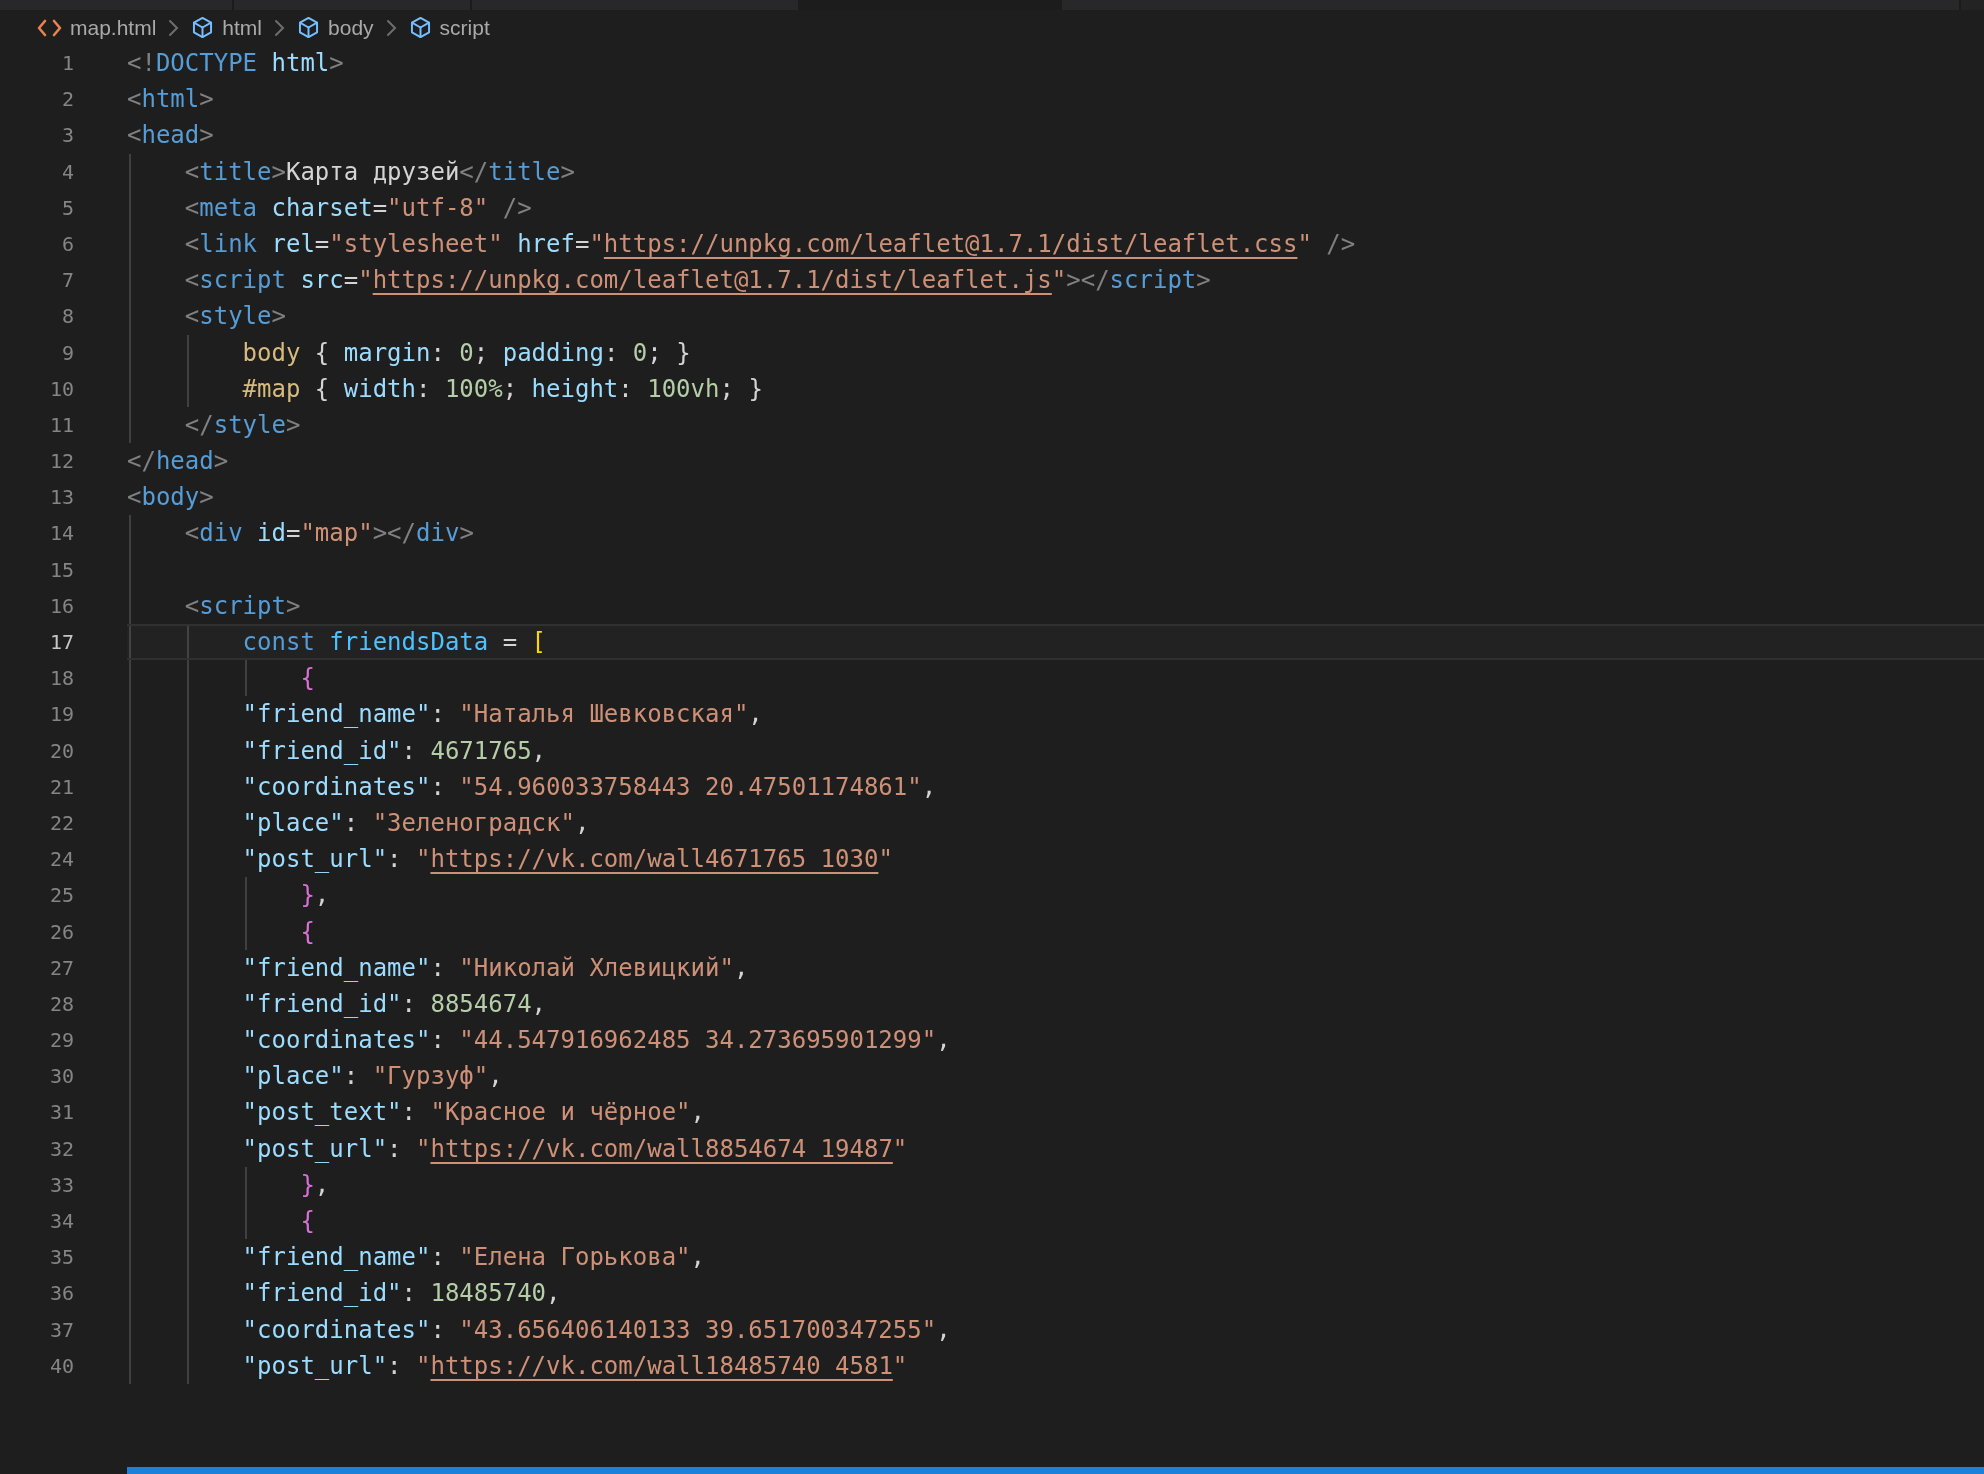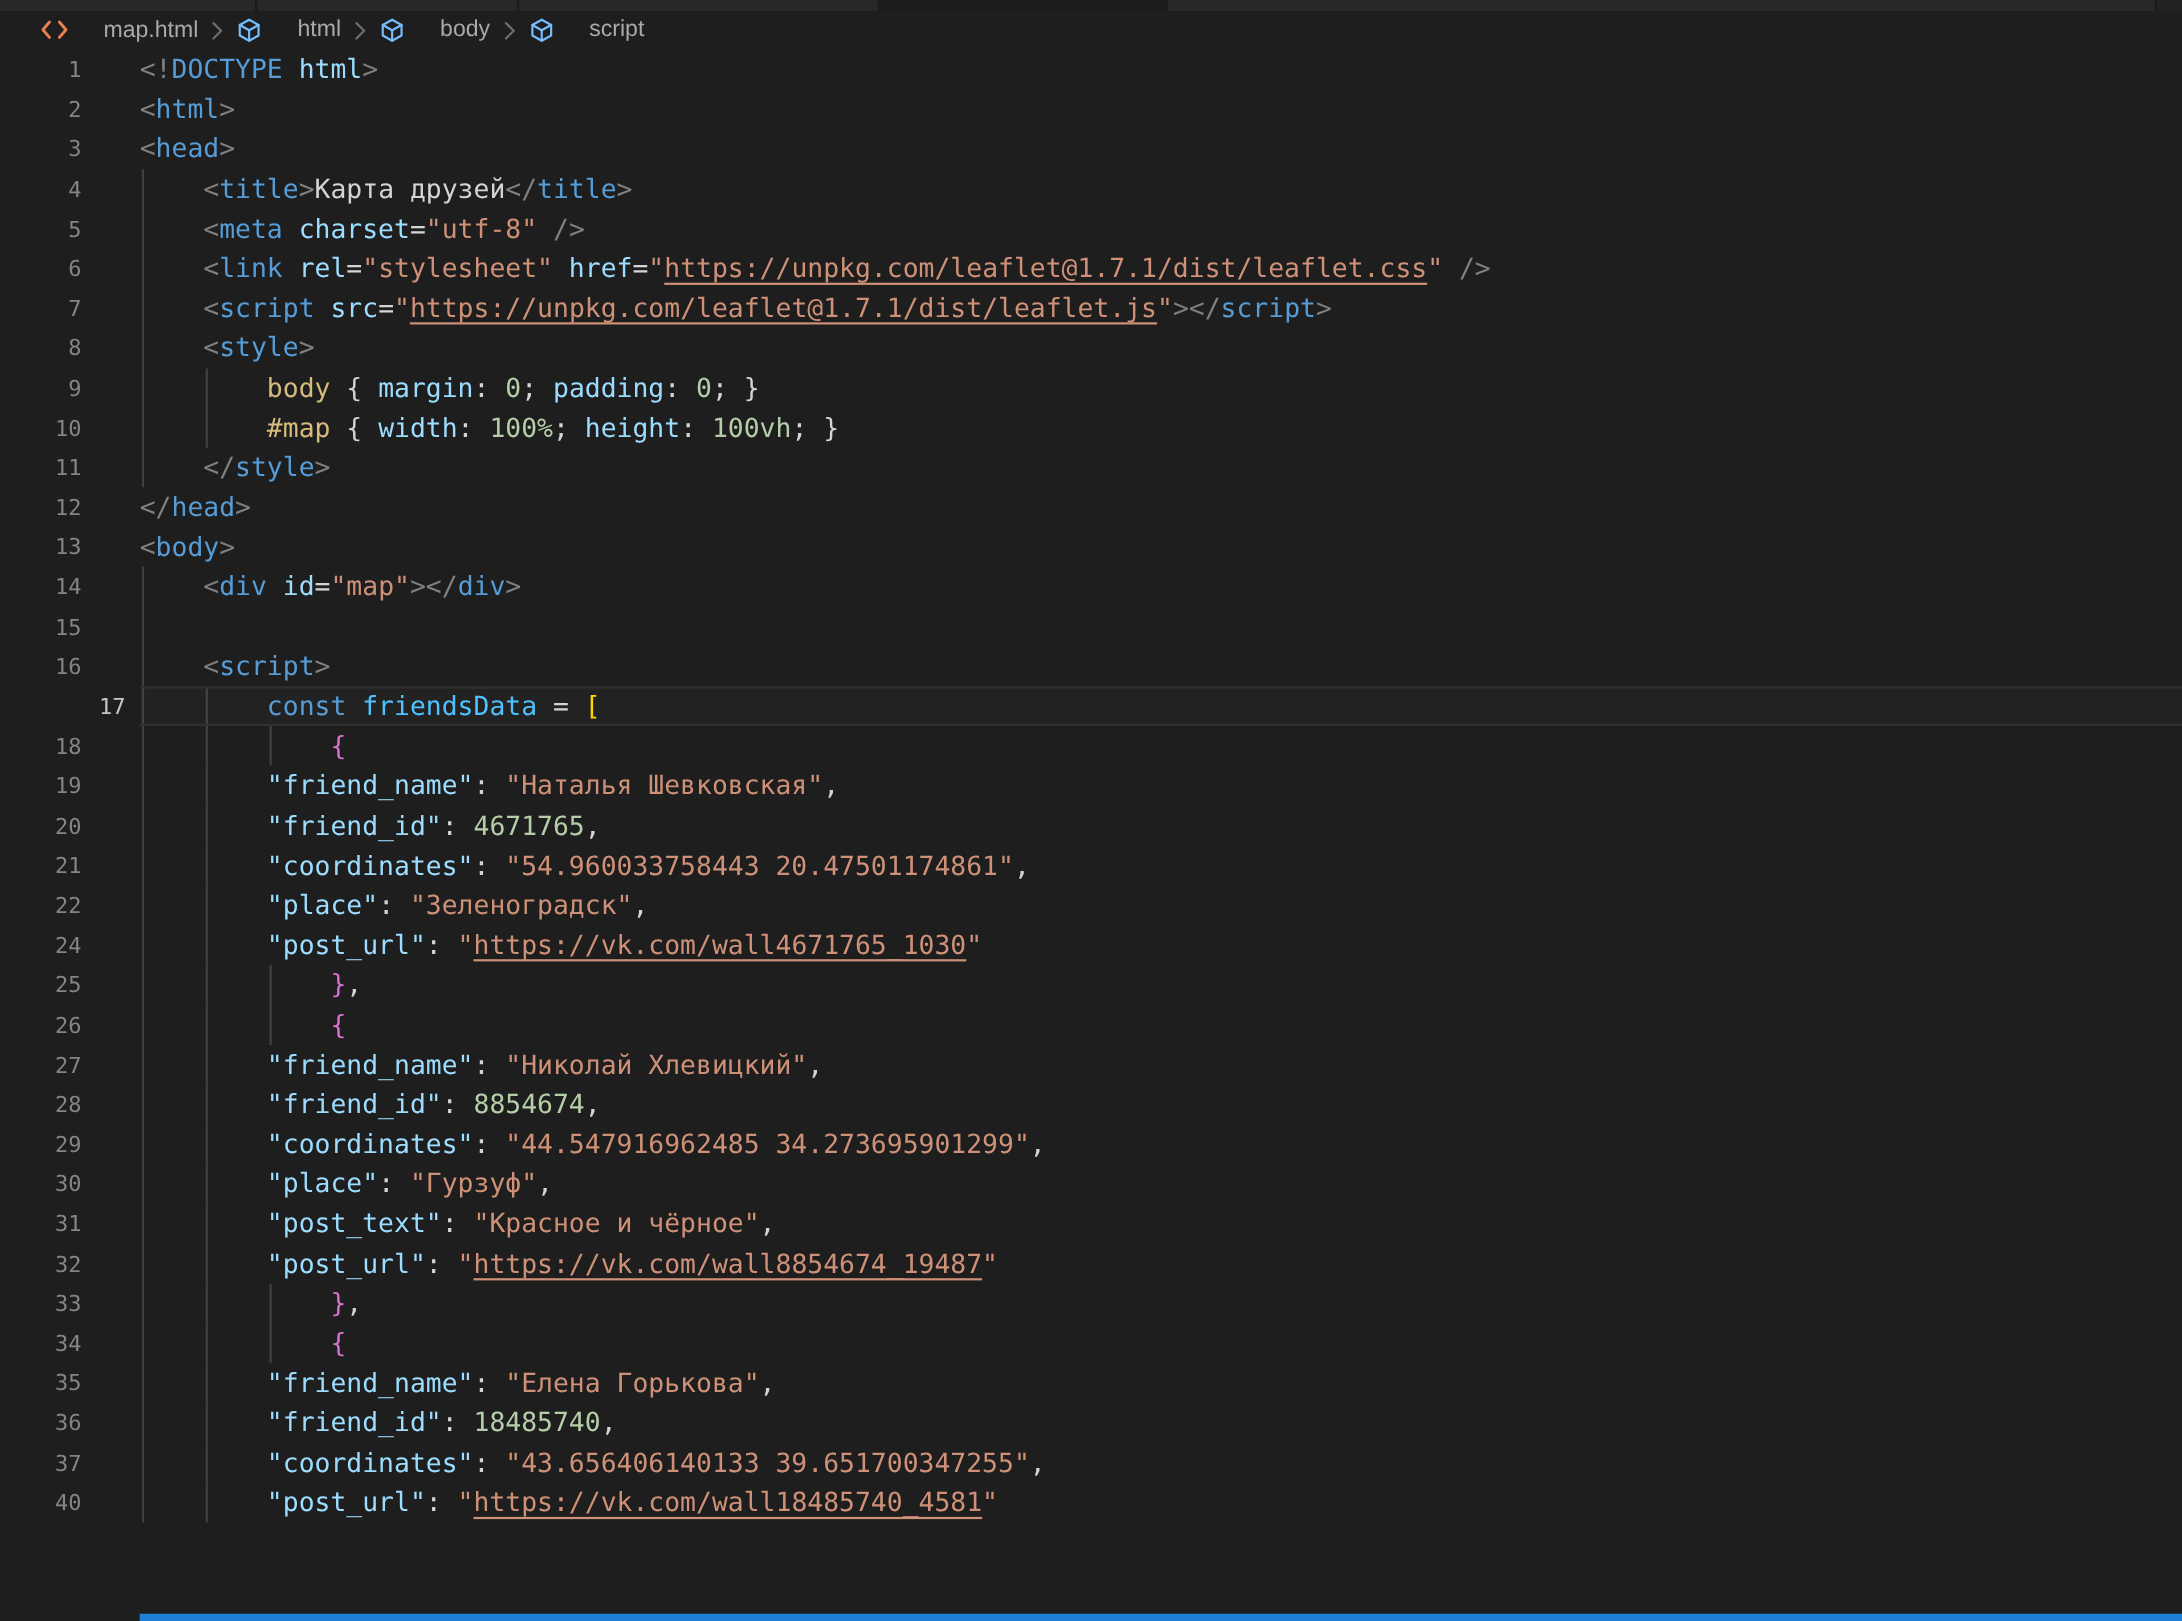--- a/index.html
+++ b/index.html
@@ -7,29 +7,29 @@
          font-family:"DejaVu Sans Mono",monospace;}
   
   .tabstrip{position:absolute;left:0;top:0;width:100%;height:10px;background:#28282a;}
   .tabstrip .sep{position:absolute;top:0;bottom:0;width:2px;background:#1b1b1c;}
   .tabstrip .active{position:absolute;top:0;bottom:0;background:#1c1c1d;}
   .tabstrip .subtle{position:absolute;top:0;bottom:0;background:#232324;}
   
   .breadcrumbs{position:absolute;left:0;top:10px;width:100%;height:35px;display:flex;align-items:center;
       padding-left:36px;box-sizing:border-box;font-family:"Liberation Sans",sans-serif;
       font-size:21px;color:var(--breadcrumb_text,#a9a9a9);}
-  .crumb{display:flex;cursor:pointer;gap:24px;}
+  .crumb{display:flex;align-items:center;cursor:pointer;}
   .crumb .lbl{margin-left:7px;}
   .chev{margin:0 10px;display:flex;align-items:center;}
   
   .editor{position:absolute;left:0;top:45px;width:100%;}
   .row{position:relative;height:36.2px;line-height:36.2px;}
   .ln{position:absolute;left:0;top:0;width:74px;text-align:right;color:var(--line_number,#858585);
       font-size:20px;}
-  .row.cur .ln{color:var(--active_line_number,#c6c6c6);margin-left:40px;}
+  .row.cur .ln{color:var(--active_line_number,#c6c6c6);}
   .code{position:absolute;left:127px;top:0;white-space:pre;font-size:24px;color:#d4d4d4;}
   .guide{position:absolute;top:0;bottom:0;width:2px;background:var(--indent_guide,#3f4040);}
   .curbox{position:absolute;left:127px;right:0;top:0;bottom:0;border-top:2px solid #303031;
       border-bottom:2px solid #303031;background:rgba(255,255,255,0.02);box-sizing:border-box;}
   
   .t-p{color:var(--punct,#808080);}
   .t-tag{color:var(--tag,#569cd6);}
   .t-attr{color:var(--attr,#9cdcfe);}
   .t-key{color:var(--attr,#9cdcfe);}
   .t-str{color:var(--string,#ce9178);}

